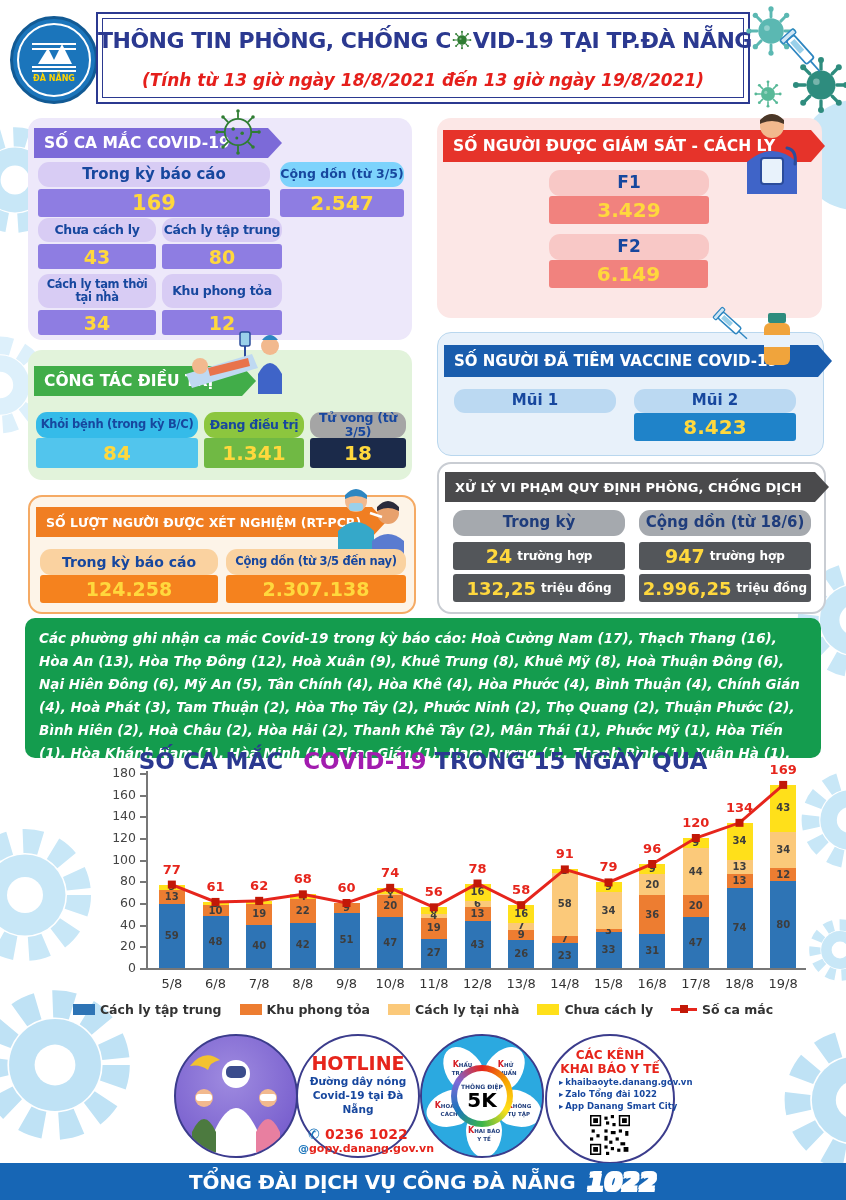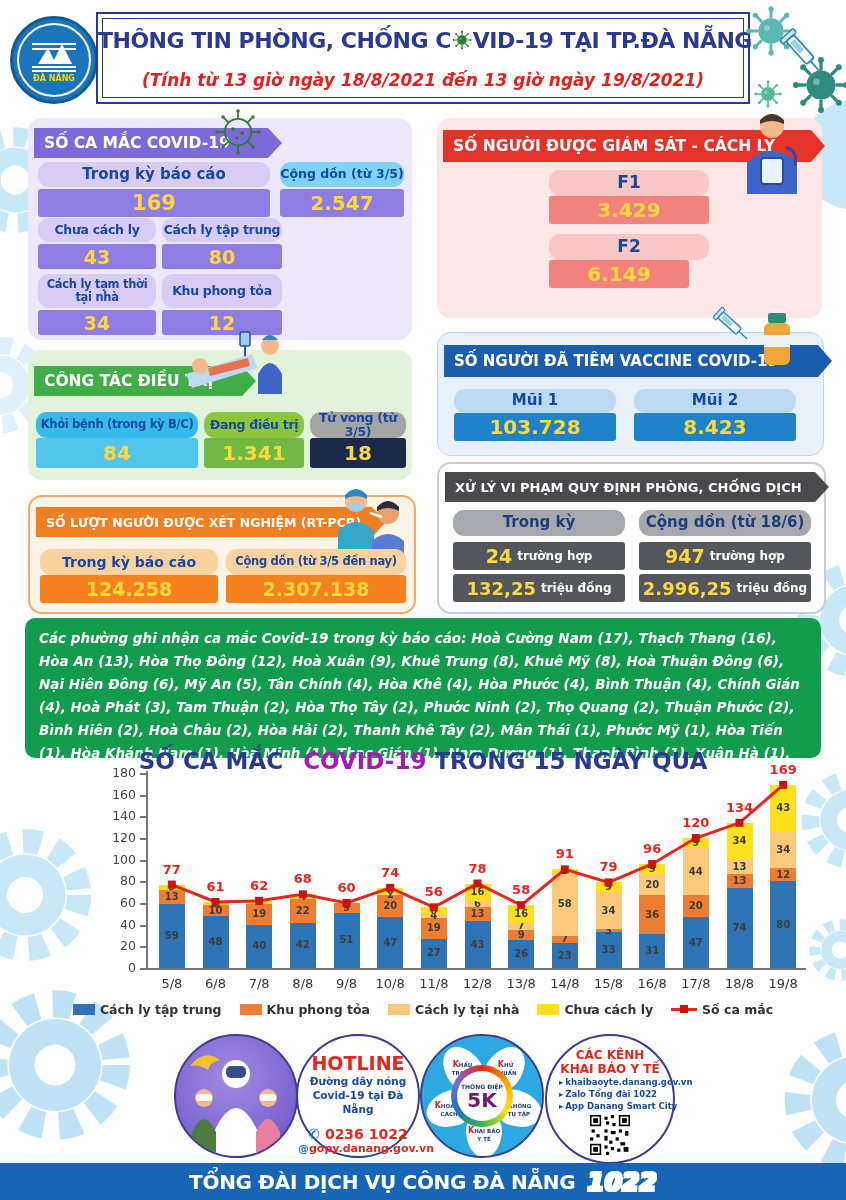--- a/index.html
+++ b/index.html
@@ -65,21 +65,21 @@
   .petal{position:absolute;left:44px;top:2px;width:36px;height:46px;background:#fff;border-radius:50% 50% 50% 50%/60% 60% 40% 40%;
     transform-origin:50% 130%;display:flex;align-items:center;justify-content:center;}
   .petal span{display:block;width:34px;text-align:center;font-size:5.5px;font-weight:bold;color:#1F3D7C;line-height:1.2;}
   .petal span::first-letter{color:#D61F26;font-size:8px;}
   .wheel-center{position:absolute;left:50%;top:50%;width:62px;height:62px;transform:translate(-50%,-50%);
     border-radius:50%;background:conic-gradient(#E6251C,#F7A600,#FFE01A,#3BB54A,#1B75BB,#7C6AD8,#E6251C);
     display:flex;align-items:center;justify-content:center;}
   .wheel-inner{width:50px;height:50px;border-radius:50%;background:#fff;display:flex;flex-direction:column;
     align-items:center;justify-content:center;}
   .wheel-inner .t{font-size:6px;font-weight:bold;color:#1F3D7C;}
-  .wheel-inner .b{font-size:20px;font-weight:900;color:#701a75;line-height:1;}
+  .wheel-inner .b{font-size:20px;font-weight:900;color:#000000;line-height:1;}
   .chan-title{margin-top:12px;text-align:center;color:#E6251C;font-weight:900;font-size:12px;line-height:14px;}
   .chan-item{color:#17479E;font-weight:bold;font-size:8.5px;line-height:12px;padding-left:12px;white-space:nowrap;}
   .chan-item .arr{color:#17479E;margin-right:2px;}
   
   .footer{position:absolute;left:0;top:1163px;width:846px;height:37px;background:#1766B5;
     display:flex;align-items:center;justify-content:center;gap:12px;}
   .footer-text{color:#fff;font-weight:900;font-size:20px;letter-spacing:-0.3px;}
   .footer-logo{color:#ffffff;font-weight:900;font-size:25px;font-style:italic;
     text-shadow:-1.5px -1.5px 0 #fff,1.5px -1.5px 0 #fff,-1.5px 1.5px 0 #fff,1.5px 1.5px 0 #fff;}
 </style>
@@ -237,21 +237,21 @@
     <svg class="abs" style="left:298px;top:-8px;width:74px;height:96px" viewBox="0 0 74 96">
       <circle cx="37" cy="16" r="12" fill="#F2B98E"></circle>
       <path d="M25 10 Q37 -2 49 10 L49 14 Q37 8 25 14 Z" fill="#4A3728"></path>
       <path d="M12 52 Q37 30 62 52 L62 84 L12 84 Z" fill="#3F64C8"></path>
       <rect x="26" y="48" width="22" height="26" rx="3" fill="#E8F2FB" stroke="#2B4C9B" stroke-width="2"></rect>
       <path d="M52 38 q10 2 8 16" stroke="#2B4C9B" stroke-width="3" fill="none" stroke-linecap="round"></path>
     </svg>
     <div class="lbl" style="left:112px;top:52px;width:160px;height:26px;background:#F8C8C6;font-size:17px">F1</div>
     <div class="val" style="left:112px;top:78px;width:160px;height:28px;background:#F1827E;font-size:20px">3.429</div>
     <div class="lbl" style="left:112px;top:116px;width:160px;height:26px;background:#F8C8C6;font-size:17px">F2</div>
-    <div class="val" style="left:112px;top:142px;width:140px;height:28px;background:#F1827E;font-size:20px">6.149</div>
+    <div class="val" style="left:112px;top:142px;width:159px;height:28px;background:#F1827E;font-size:20px">6.149</div>
   </div>
 
   <div class="panel" style="left:28px;top:350px;width:384px;height:130px;background:#E2F3DB">
     <div class="ribbon" style="left:6px;top:16px;width:192px;height:30px;background:#41AD49;font-size:15.5px">CÔNG TÁC ĐIỀU TRỊ</div>
     <svg class="abs" style="left:150px;top:-22px;width:120px;height:70px" viewBox="0 0 120 70">
       <rect x="62" y="4" width="10" height="14" rx="2" fill="#9AD0EA" stroke="#2B4C9B" stroke-width="1.5"></rect>
       <line x1="67" y1="18" x2="67" y2="40" stroke="#2B4C9B" stroke-width="2"></line>
       <path d="M8 46 L74 26 L80 40 L14 60 Z" fill="#BFD9F2"></path>
       <circle cx="22" cy="38" r="8" fill="#F2B98E"></circle>
       <path d="M30 40 L70 30 L72 38 L32 48 Z" fill="#E8734B"></path>
@@ -271,21 +271,20 @@
     <div class="ribbon" style="left:6px;top:12px;width:358px;height:32px;background:#1A5DAD;font-size:15px">SỐ NGƯỜI ĐÃ TIÊM VACCINE COVID-19</div>
     <svg class="abs" style="left:316px;top:-22px;width:46px;height:58px" viewBox="0 0 46 58">
       <rect x="14" y="2" width="18" height="10" rx="2" fill="#2E8C7E"></rect>
       <rect x="10" y="12" width="26" height="42" rx="6" fill="#F0A43C"></rect>
       <rect x="10" y="24" width="26" height="12" fill="#E8F2FB"></rect>
     </svg>
     <svg class="abs" style="left:268px;top:-34px;width:56px;height:56px;transform:rotate(-48deg)" viewBox="0 0 96 80">
         <use href="#syr"></use>
       </svg>
     <div class="lbl" style="left:16px;top:56px;width:162px;height:24px;background:#BBD9F2;font-size:15px">Mũi 1</div>
-    <div class="val" style="left:16px;top:80px;width:162px;height:28px;background:#1F83C9;font-size:20px">103.728</div>
     <div class="lbl" style="left:196px;top:56px;width:162px;height:24px;background:#BBD9F2;font-size:15px">Mũi 2</div>
     <div class="val" style="left:196px;top:80px;width:162px;height:28px;background:#1F83C9;font-size:20px">8.423</div>
   </div>
 
   <div class="panel" style="left:28px;top:495px;width:384px;height:115px;background:#FDF4E8;border:2px solid #F5AA64">
     <div class="ribbon" style="left:6px;top:10px;width:320px;height:30px;background:#F07E22;font-size:12.5px">SỐ LƯỢT NGƯỜI ĐƯỢC XÉT NGHIỆM (RT-PCR)</div>
     <svg class="abs" style="left:300px;top:-14px;width:80px;height:74px" viewBox="0 0 80 74">
       <circle cx="26" cy="18" r="11" fill="#F2B98E"></circle>
       <path d="M15 12 Q26 0 37 12 L37 16 Q26 10 15 16 Z" fill="#2E86C1"></path>
       <rect x="19" y="20" width="14" height="8" rx="3" fill="#9AD0EA"></rect>

